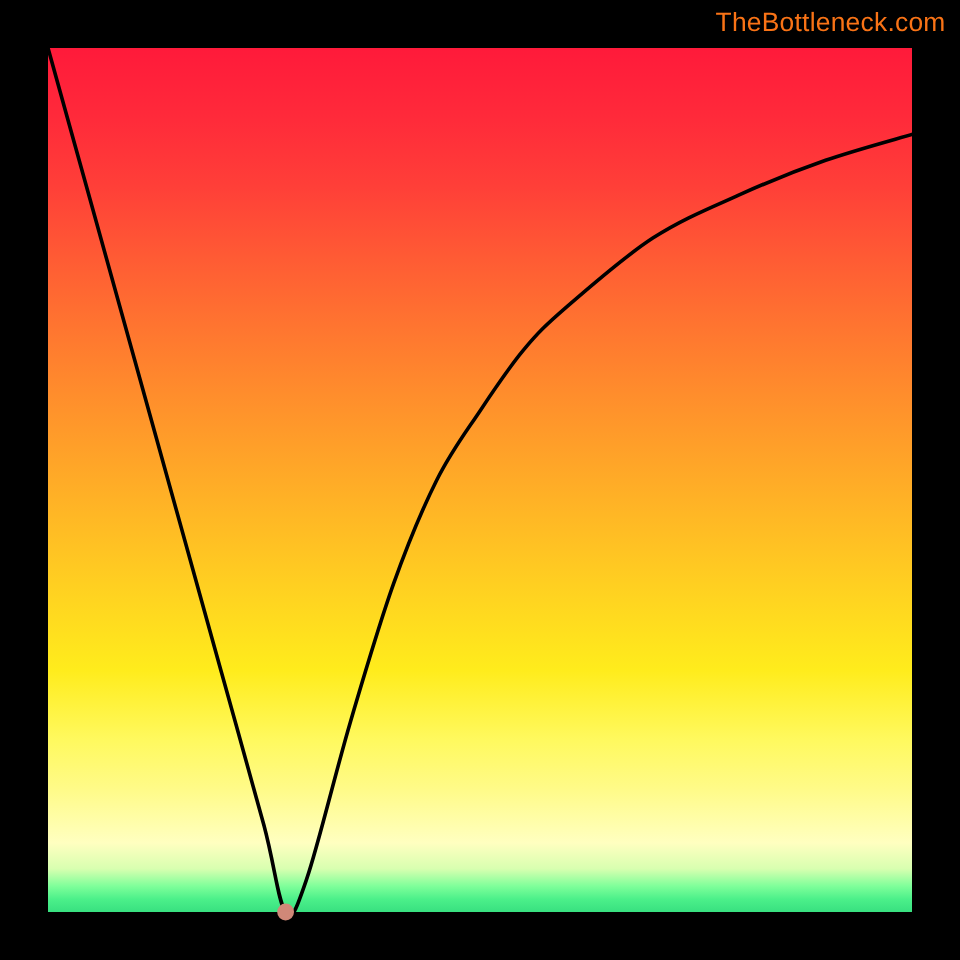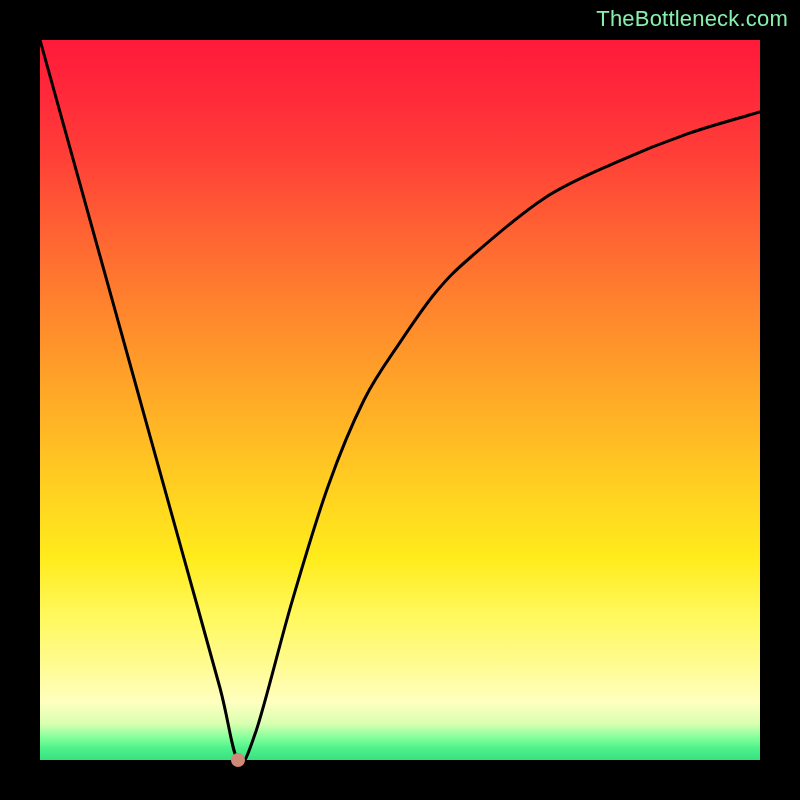--- a/index.html
+++ b/index.html
@@ -55,21 +55,21 @@
     width: 14px;
     height: 14px;
     border-radius: 50%;
     background: #d08878;
     transform: translate(-50%, -50%);
   }
   .watermark {
     position: absolute;
     top: 6px;
     right: 12px;
-    color: #86efac;
+    color: #f97316;
     font-size: 22px;
     letter-spacing: 0.2px;
     user-select: none;
   }
 </style>
 </head>
 <body>
 
 <div class="stage">
 

